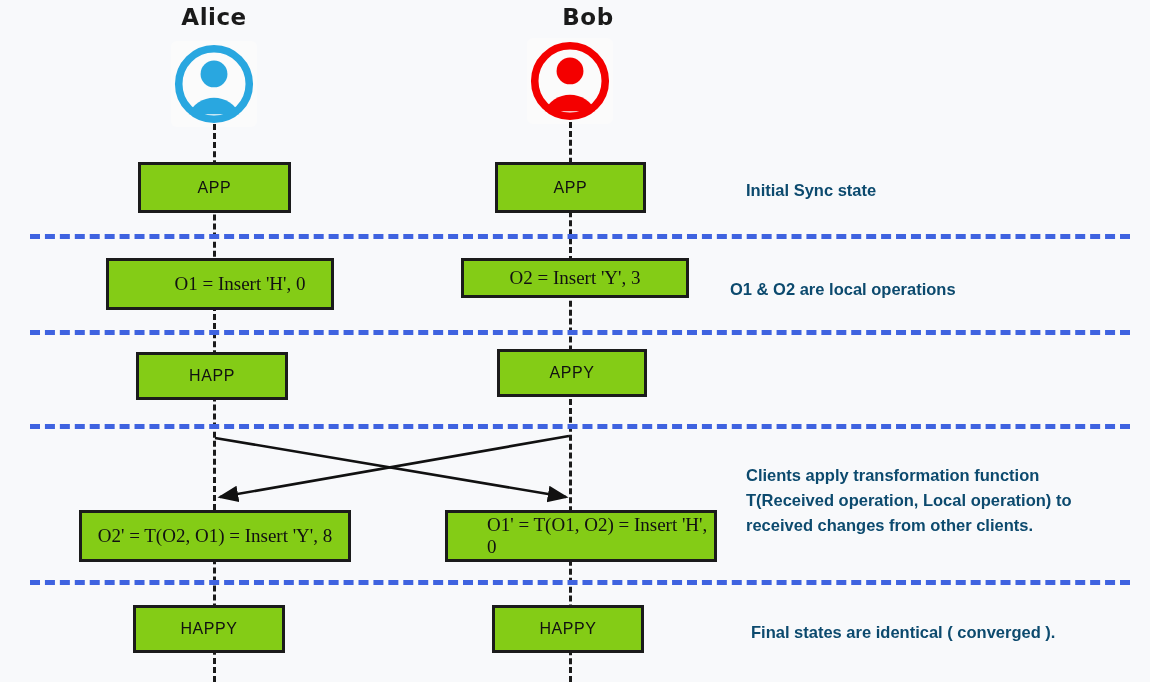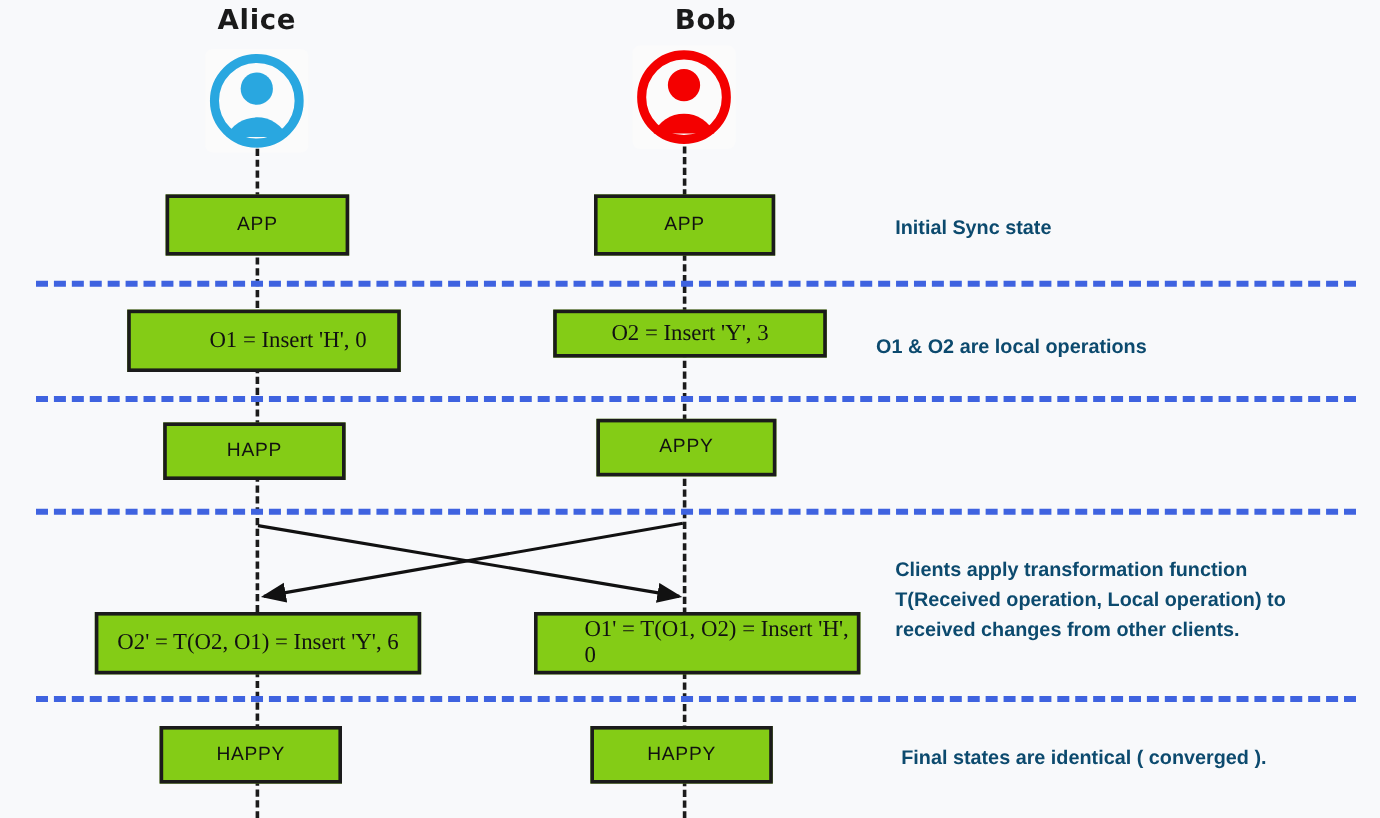--- a/index.html
+++ b/index.html
@@ -149,21 +149,21 @@
   <svg id="arrows">
     <defs>
       <marker id="head" markerWidth="9" markerHeight="9" refX="7" refY="3.2" orient="auto" markerUnits="strokeWidth">
         <path d="M0,0 L8,3.2 L0,6.4 Z" fill="#111"></path>
       </marker>
     </defs>
     <line x1="215" y1="438" x2="566" y2="497" stroke="#111" stroke-width="2.6" marker-end="url(#head)"></line>
     <line x1="569" y1="436" x2="220" y2="497" stroke="#111" stroke-width="2.6" marker-end="url(#head)"></line>
   </svg>
 
-  <div class="node-box op" style="left:79px; top:510px; width:272px; height:52px;">O2' = T(O2, O1) = Insert 'Y', 6</div>
+  <div class="node-box op" style="left:79px; top:510px; width:272px; height:52px;">O2' = T(O2, O1) = Insert 'Y', 8</div>
 
   <div class="node-box op" style="left:445px; top:510px; width:272px; height:52px;padding-left:39px;">O1' = T(O1, O2) = Insert 'H', 0</div>
 
   <div class="annotation" style="left:746px; top:463px;">Clients apply transformation function
 T(Received operation, Local operation) to
 received changes from other clients.</div>
 
   <div class="separator" style="left:30px; top:580px; width:1100px;"></div>
 
   <div class="node-box state" style="left:133px; top:605px; width:152px; height:48px;">HAPPY</div>

